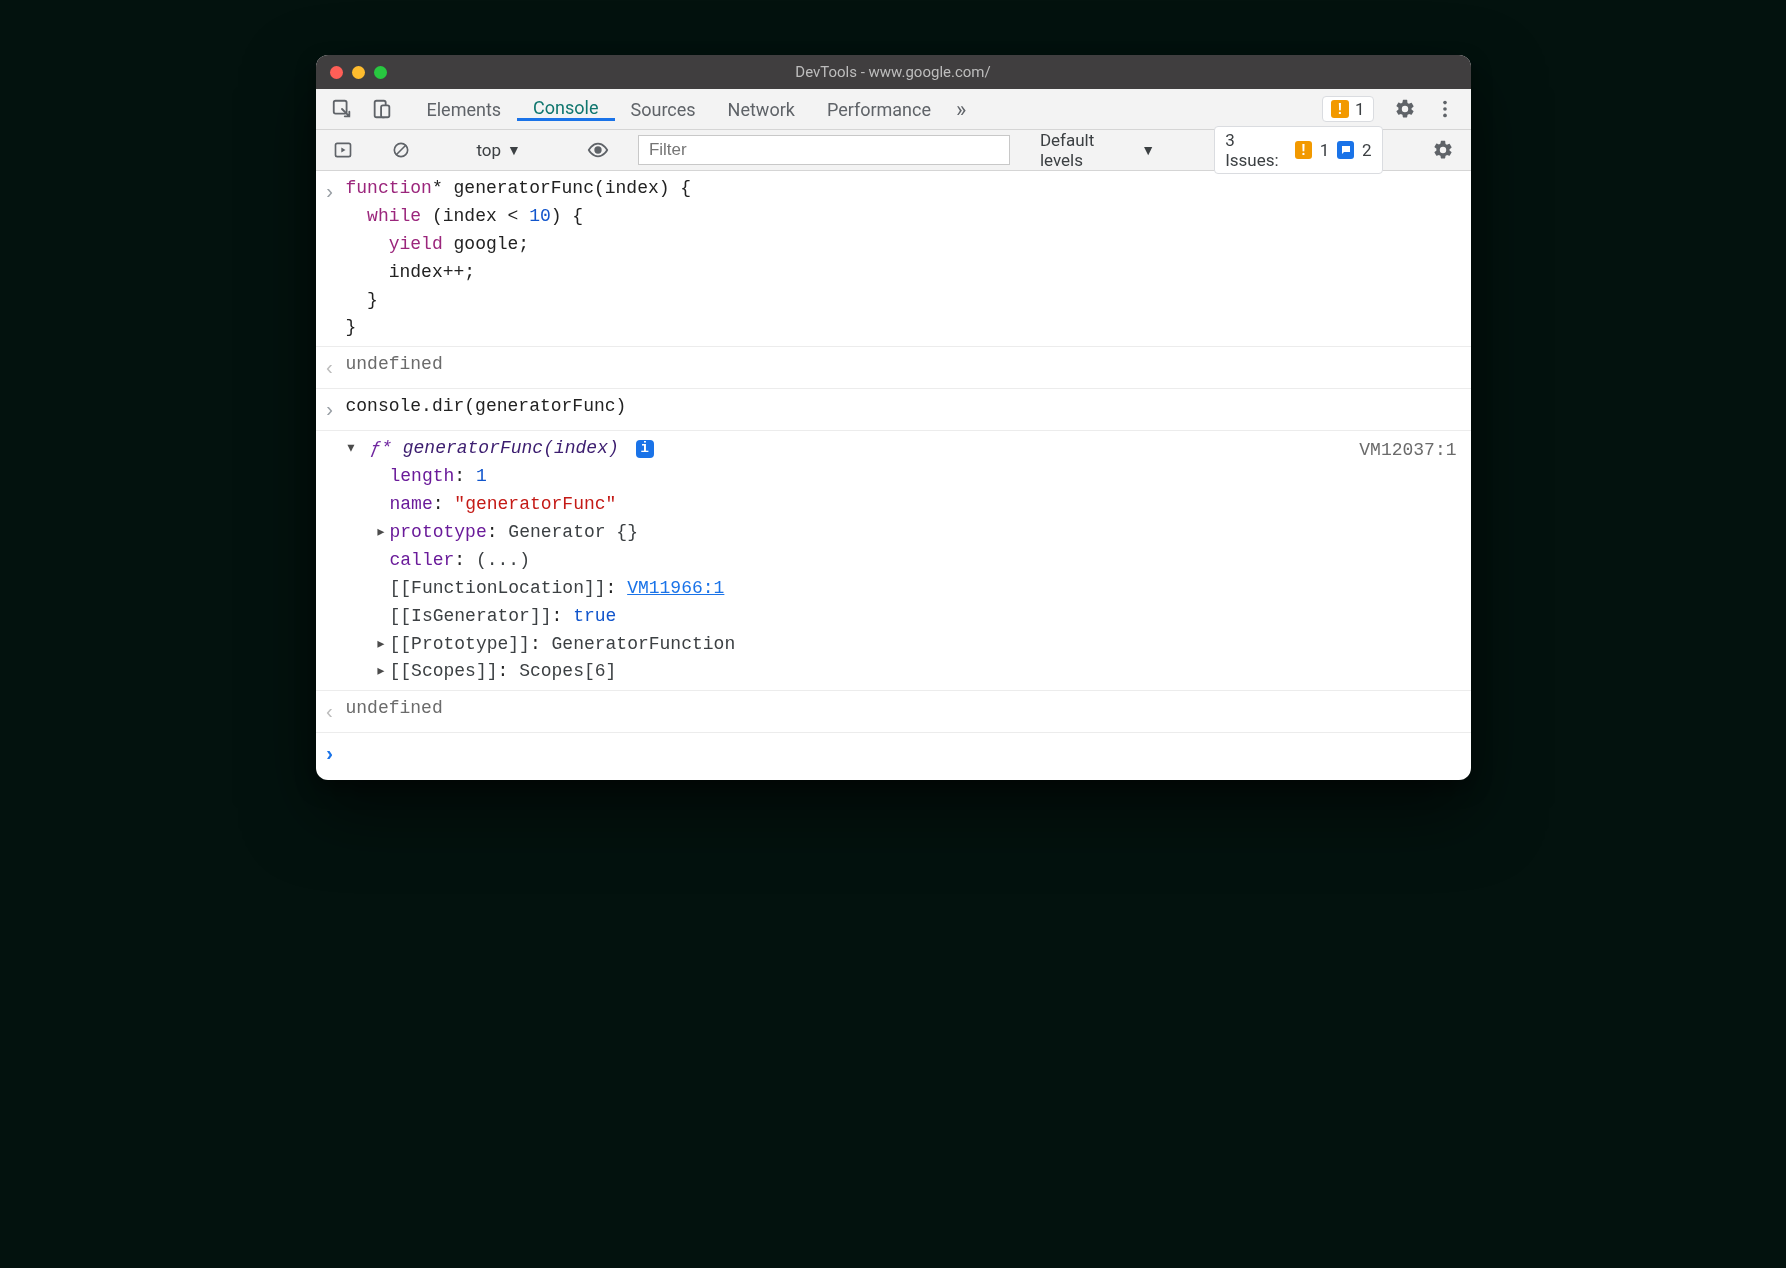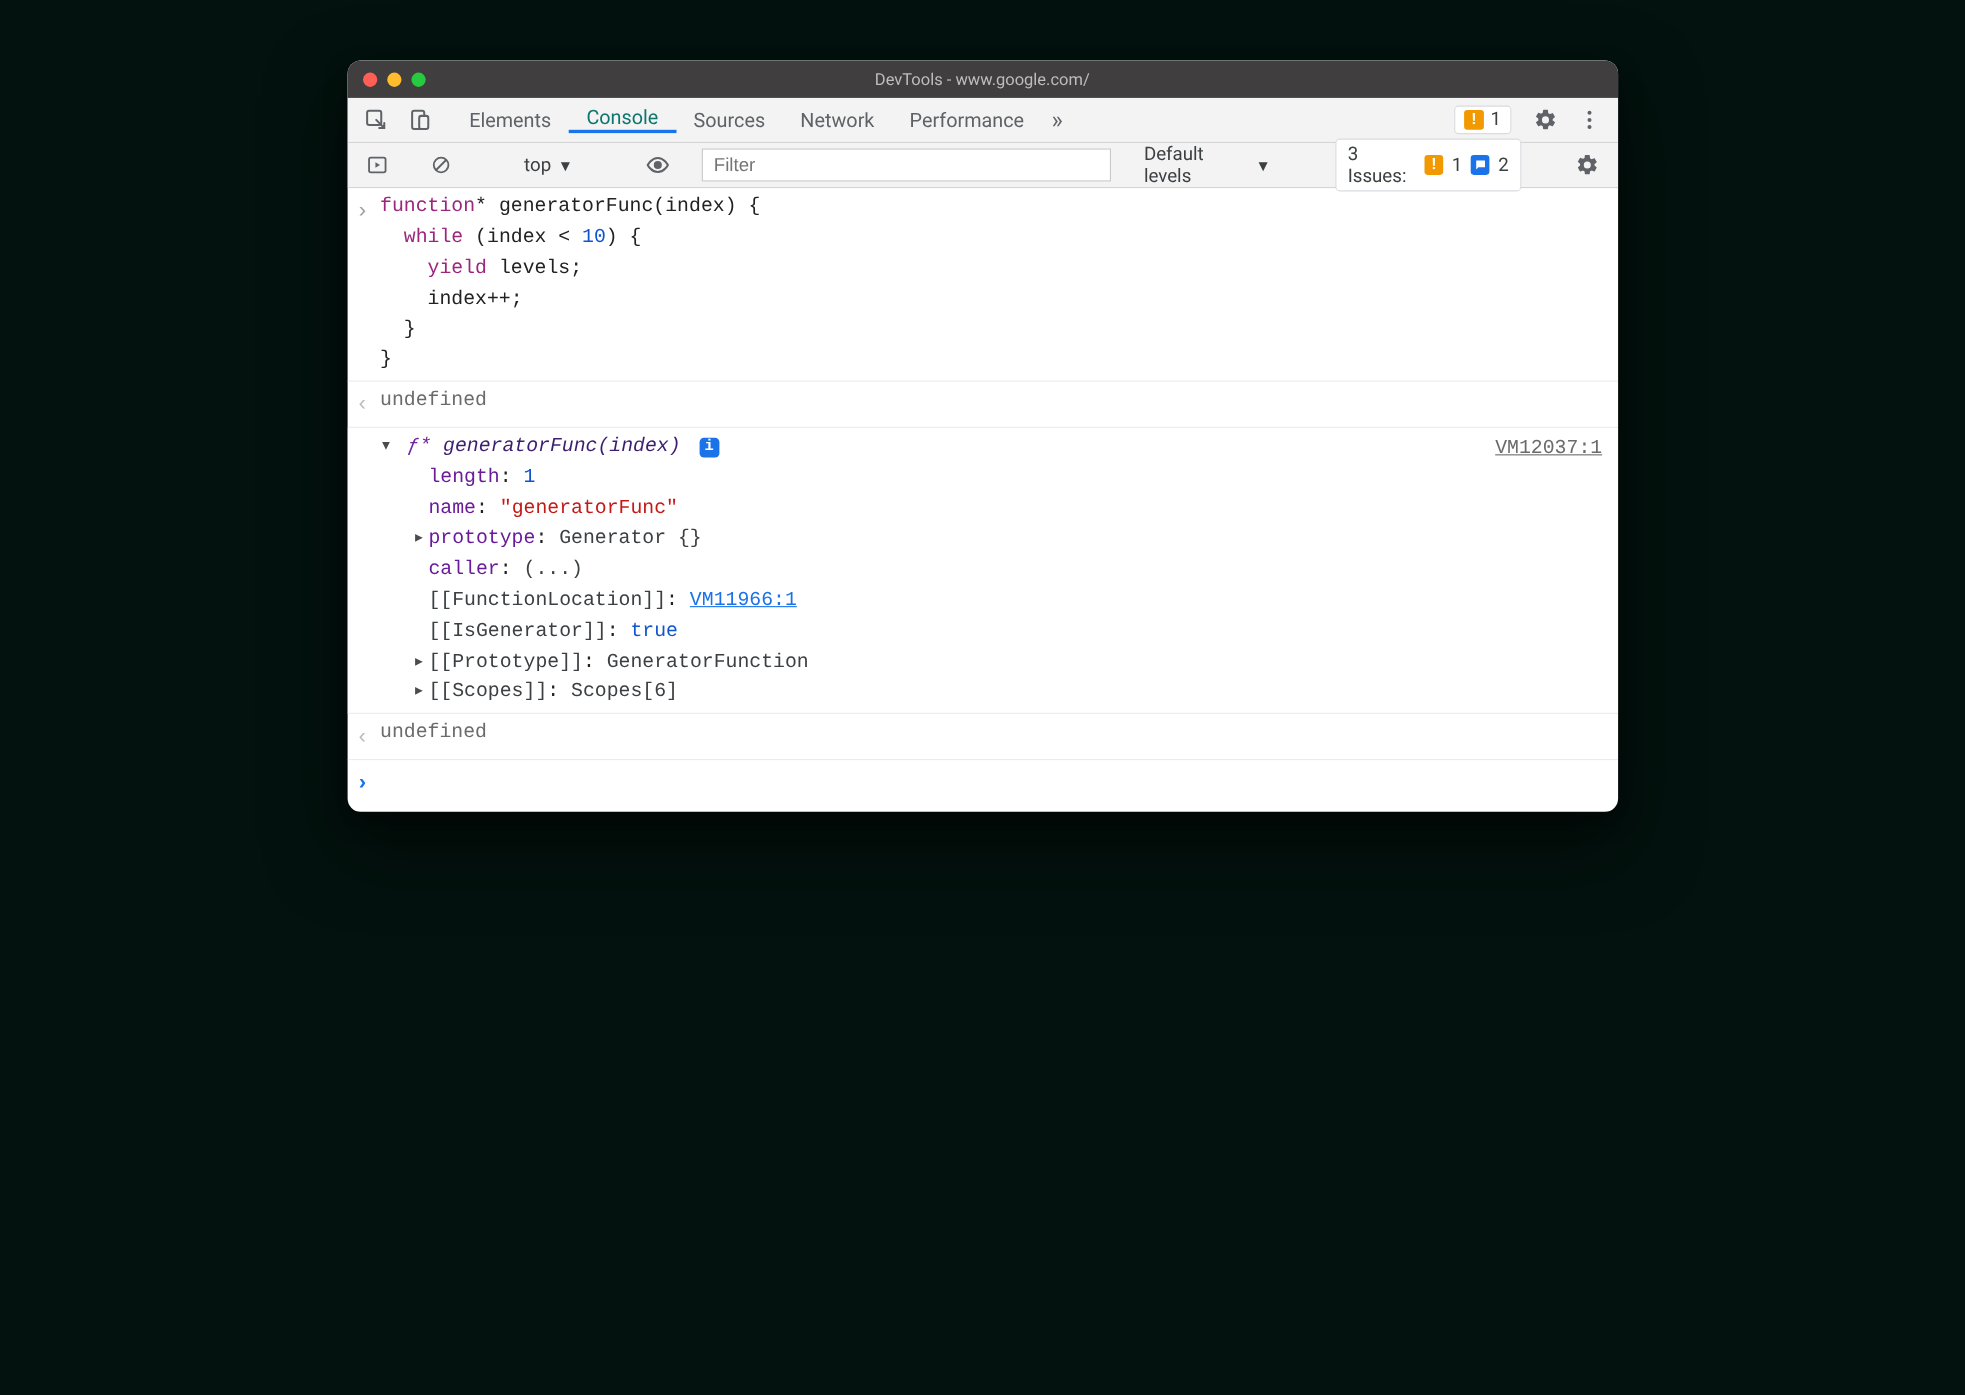--- a/index.html
+++ b/index.html
@@ -102,21 +102,21 @@
     border-bottom:1px solid #ececec;
     padding:4px 14px 4px 8px;
   }
   .row.result{background:#fff}
   .gutter{
     width:22px;flex:none;color:#9aa0a6;user-select:none;padding-top:2px;font-family:var(--mono);
   }
   .gutter.in::before{content:"\203A";font-size:20px;color:#9aa0a6}
   .gutter.out::before{content:"\2039";font-size:20px;color:#bdbdbd}
   .row .body{flex:1;min-width:0}
-  .row .right{color:#6b6b6b;text-decoration:underline;cursor:pointer;white-space:nowrap;padding-top:2px}
+  .row .right{color:#6b6b6b;cursor:pointer;white-space:nowrap;padding-top:2px}
   pre{margin:0;white-space:pre;font-family:var(--mono)}
   .kw{color:var(--code-kw)}
   .num{color:var(--code-num)}
   .undef{color:#6b6b6b}
   .disclosure{display:inline-block;width:14px;color:#4b4b4b;cursor:pointer;user-select:none}
   .disclosure.open::before{content:"\25BE"}
   .disclosure.closed::before{content:"\25B8"}
   .obj-header{font-style:italic;color:#3c1d6f}
   .obj-f{color:#7027a0;font-style:italic}
   .info-badge{
@@ -239,32 +239,36 @@
     </div>
   </div>
 
   <div class="console">
 
     <div class="row">
       <div class="gutter in"></div>
       <div class="body">
 <pre><span class="kw">function</span><span>*</span><span> generatorFunc(index) {</span>
 <span>  </span><span class="kw">while</span><span> (index &lt; </span><span class="num">10</span><span>) {</span>
-<span>    </span><span class="kw">yield</span><span> levels;</span>
+<span>    </span><span class="kw">yield</span><span> google;</span>
 <span>    index++;</span>
 <span>  }</span>
 <span>}</span></pre>
       </div>
     </div>
 
     <div class="row">
       <div class="gutter out"></div>
       <div class="body undef">undefined</div>
     </div>
 
+    <div class="row">
+      <div class="gutter in"></div>
+      <div class="body">console.dir(generatorFunc)</div>
+    </div>
 
     <div class="row result">
       <div class="gutter"></div>
       <div class="body">
         <div>
           <span class="disclosure open"></span>
           <span class="obj-header"><span class="obj-f">ƒ*</span><span> generatorFunc(index)</span></span>
           <span class="info-badge">i</span>
         </div>
         <div class="prop-list">

